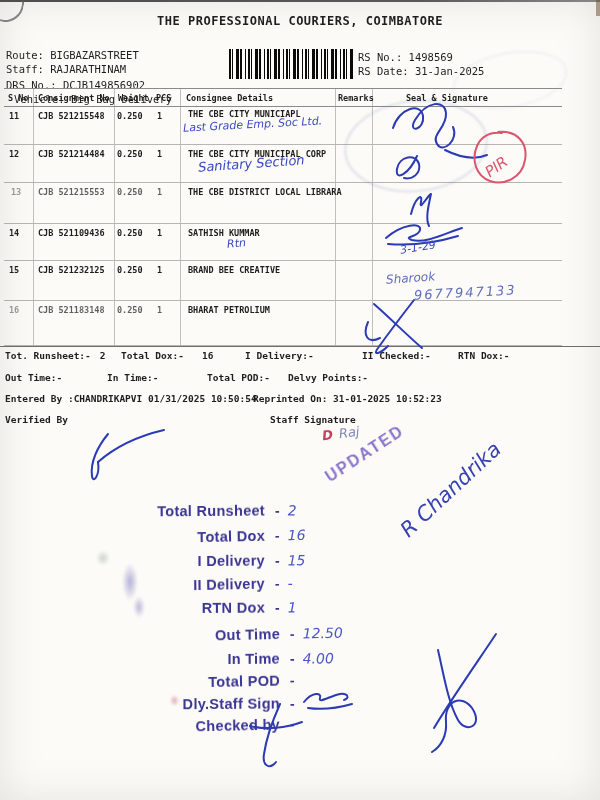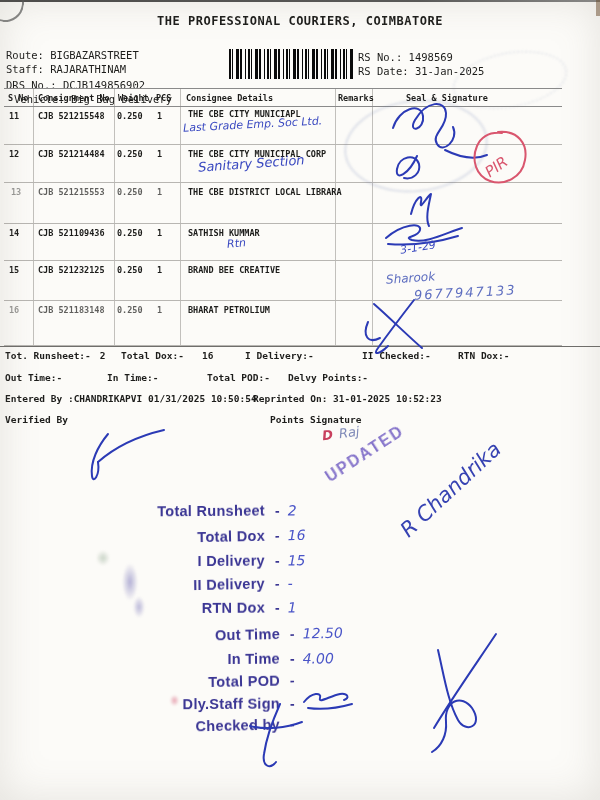--- a/index.html
+++ b/index.html
@@ -221,21 +221,21 @@
 
   <div class="tot" style="left:5px;top:372px">Out Time:-</div>
   <div class="tot" style="left:107px;top:372px">In Time:-</div>
   <div class="tot" style="left:207px;top:372px">Total POD:-</div>
   <div class="tot" style="left:288px;top:372px">Delvy Points:-</div>
 
   <div class="tot" style="left:5px;top:393px">Entered By :CHANDRIKAPVI 01/31/2025 10:50:54</div>
   <div class="tot" style="left:253px;top:393px">Reprinted On: 31-01-2025 10:52:23</div>
 
   <div class="tot" style="left:5px;top:414px">Verified By</div>
-  <div class="tot" style="left:270px;top:414px">Points Signature</div>
+  <div class="tot" style="left:270px;top:414px">Staff Signature</div>
 
   <svg class="sig-svg" style="left:72px;top:424px" width="96" height="66" viewBox="0 0 96 66">
     <path d="M36 10 C26 22 18 38 20 52 C21 60 28 52 26 38"></path>
     <path d="M26 38 C42 24 66 12 92 6"></path>
   </svg>
 
   <div class="staff-name">
     <span class="ini">D</span>
     <span class="rest">Raj</span>
   </div>

